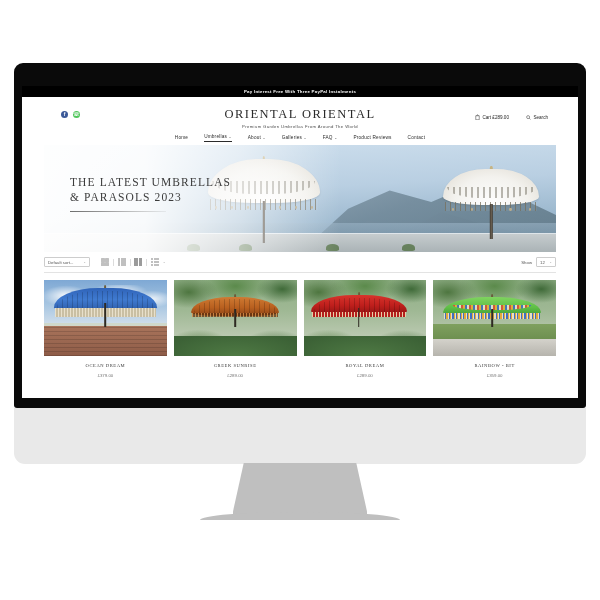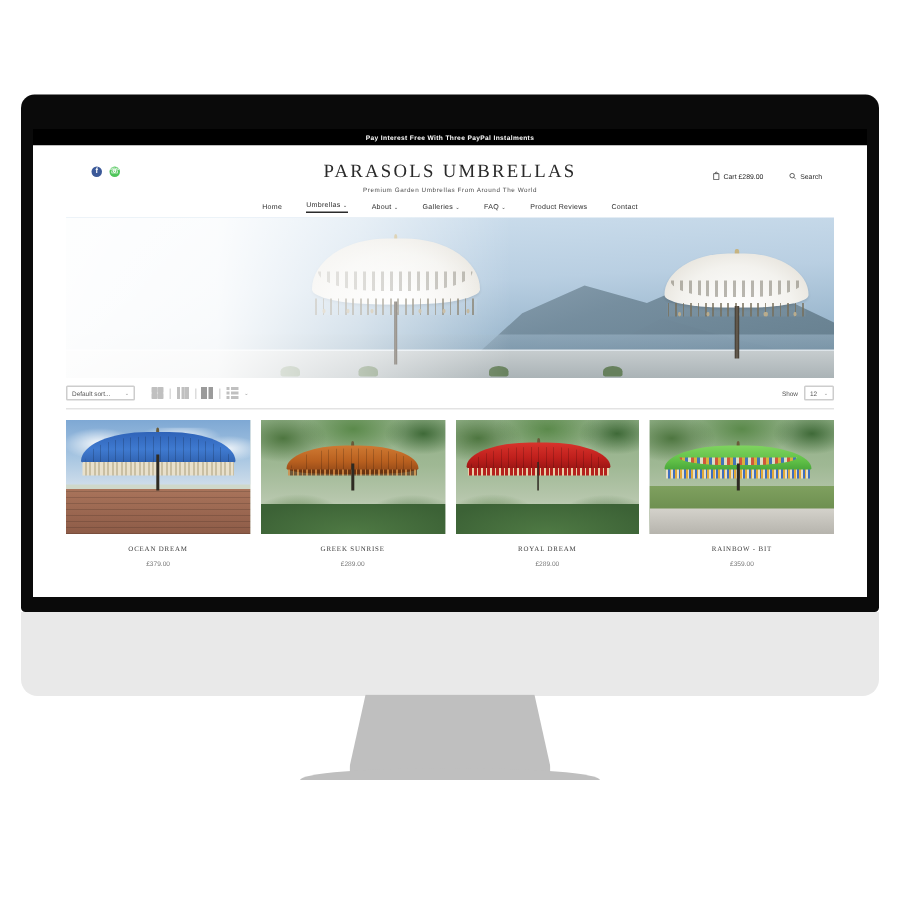--- a/index.html
+++ b/index.html
@@ -505,21 +505,21 @@
       </div>
 
       <div id="site-header">
 
         <div id="social-icons">
           <span class="social-dot social-fb">f</span>
           <span class="social-dot social-wa">☏</span>
         </div>
 
         <div id="brand-block">
-          <div id="brand-title">PARASOLS UMBRELLAS</div>
+          <div id="brand-title">ORIENTAL ORIENTAL</div>
           <div id="brand-tagline">Premium Garden Umbrellas From Around The World</div>
         </div>
 
         <div id="header-utils">
           <div class="util-item">
             <svg width="5" height="6" viewBox="0 0 10 12">
               <path d="M1.5 3.5h7v8h-7z" fill="none" stroke="#333" stroke-width="1"></path>
               <path d="M3.5 3.5a1.5 2 0 0 1 3 0" fill="none" stroke="#333" stroke-width="1"></path>
             </svg>
             <span>Cart £289.00</span>
@@ -596,20 +596,25 @@
               <i></i>
               <i></i>
               <i></i>
               <i></i>
           </div>
           <div class="pole"></div>
         </div>
 
         <div id="hero-fade"></div>
 
+        <div id="hero-copy">
+          <div class="hero-line">THE LATEST UMBRELLAS</div>
+          <div class="hero-line">&amp; PARASOLS 2023</div>
+          <div id="hero-underline"></div>
+        </div>
       </div>
 
       <div id="shop-toolbar">
 
         <div class="select-box" id="sort-select">
           <span>Default sort...</span>
           <span class="sel-caret">⌄</span>
         </div>
 
         <div id="view-modes">

